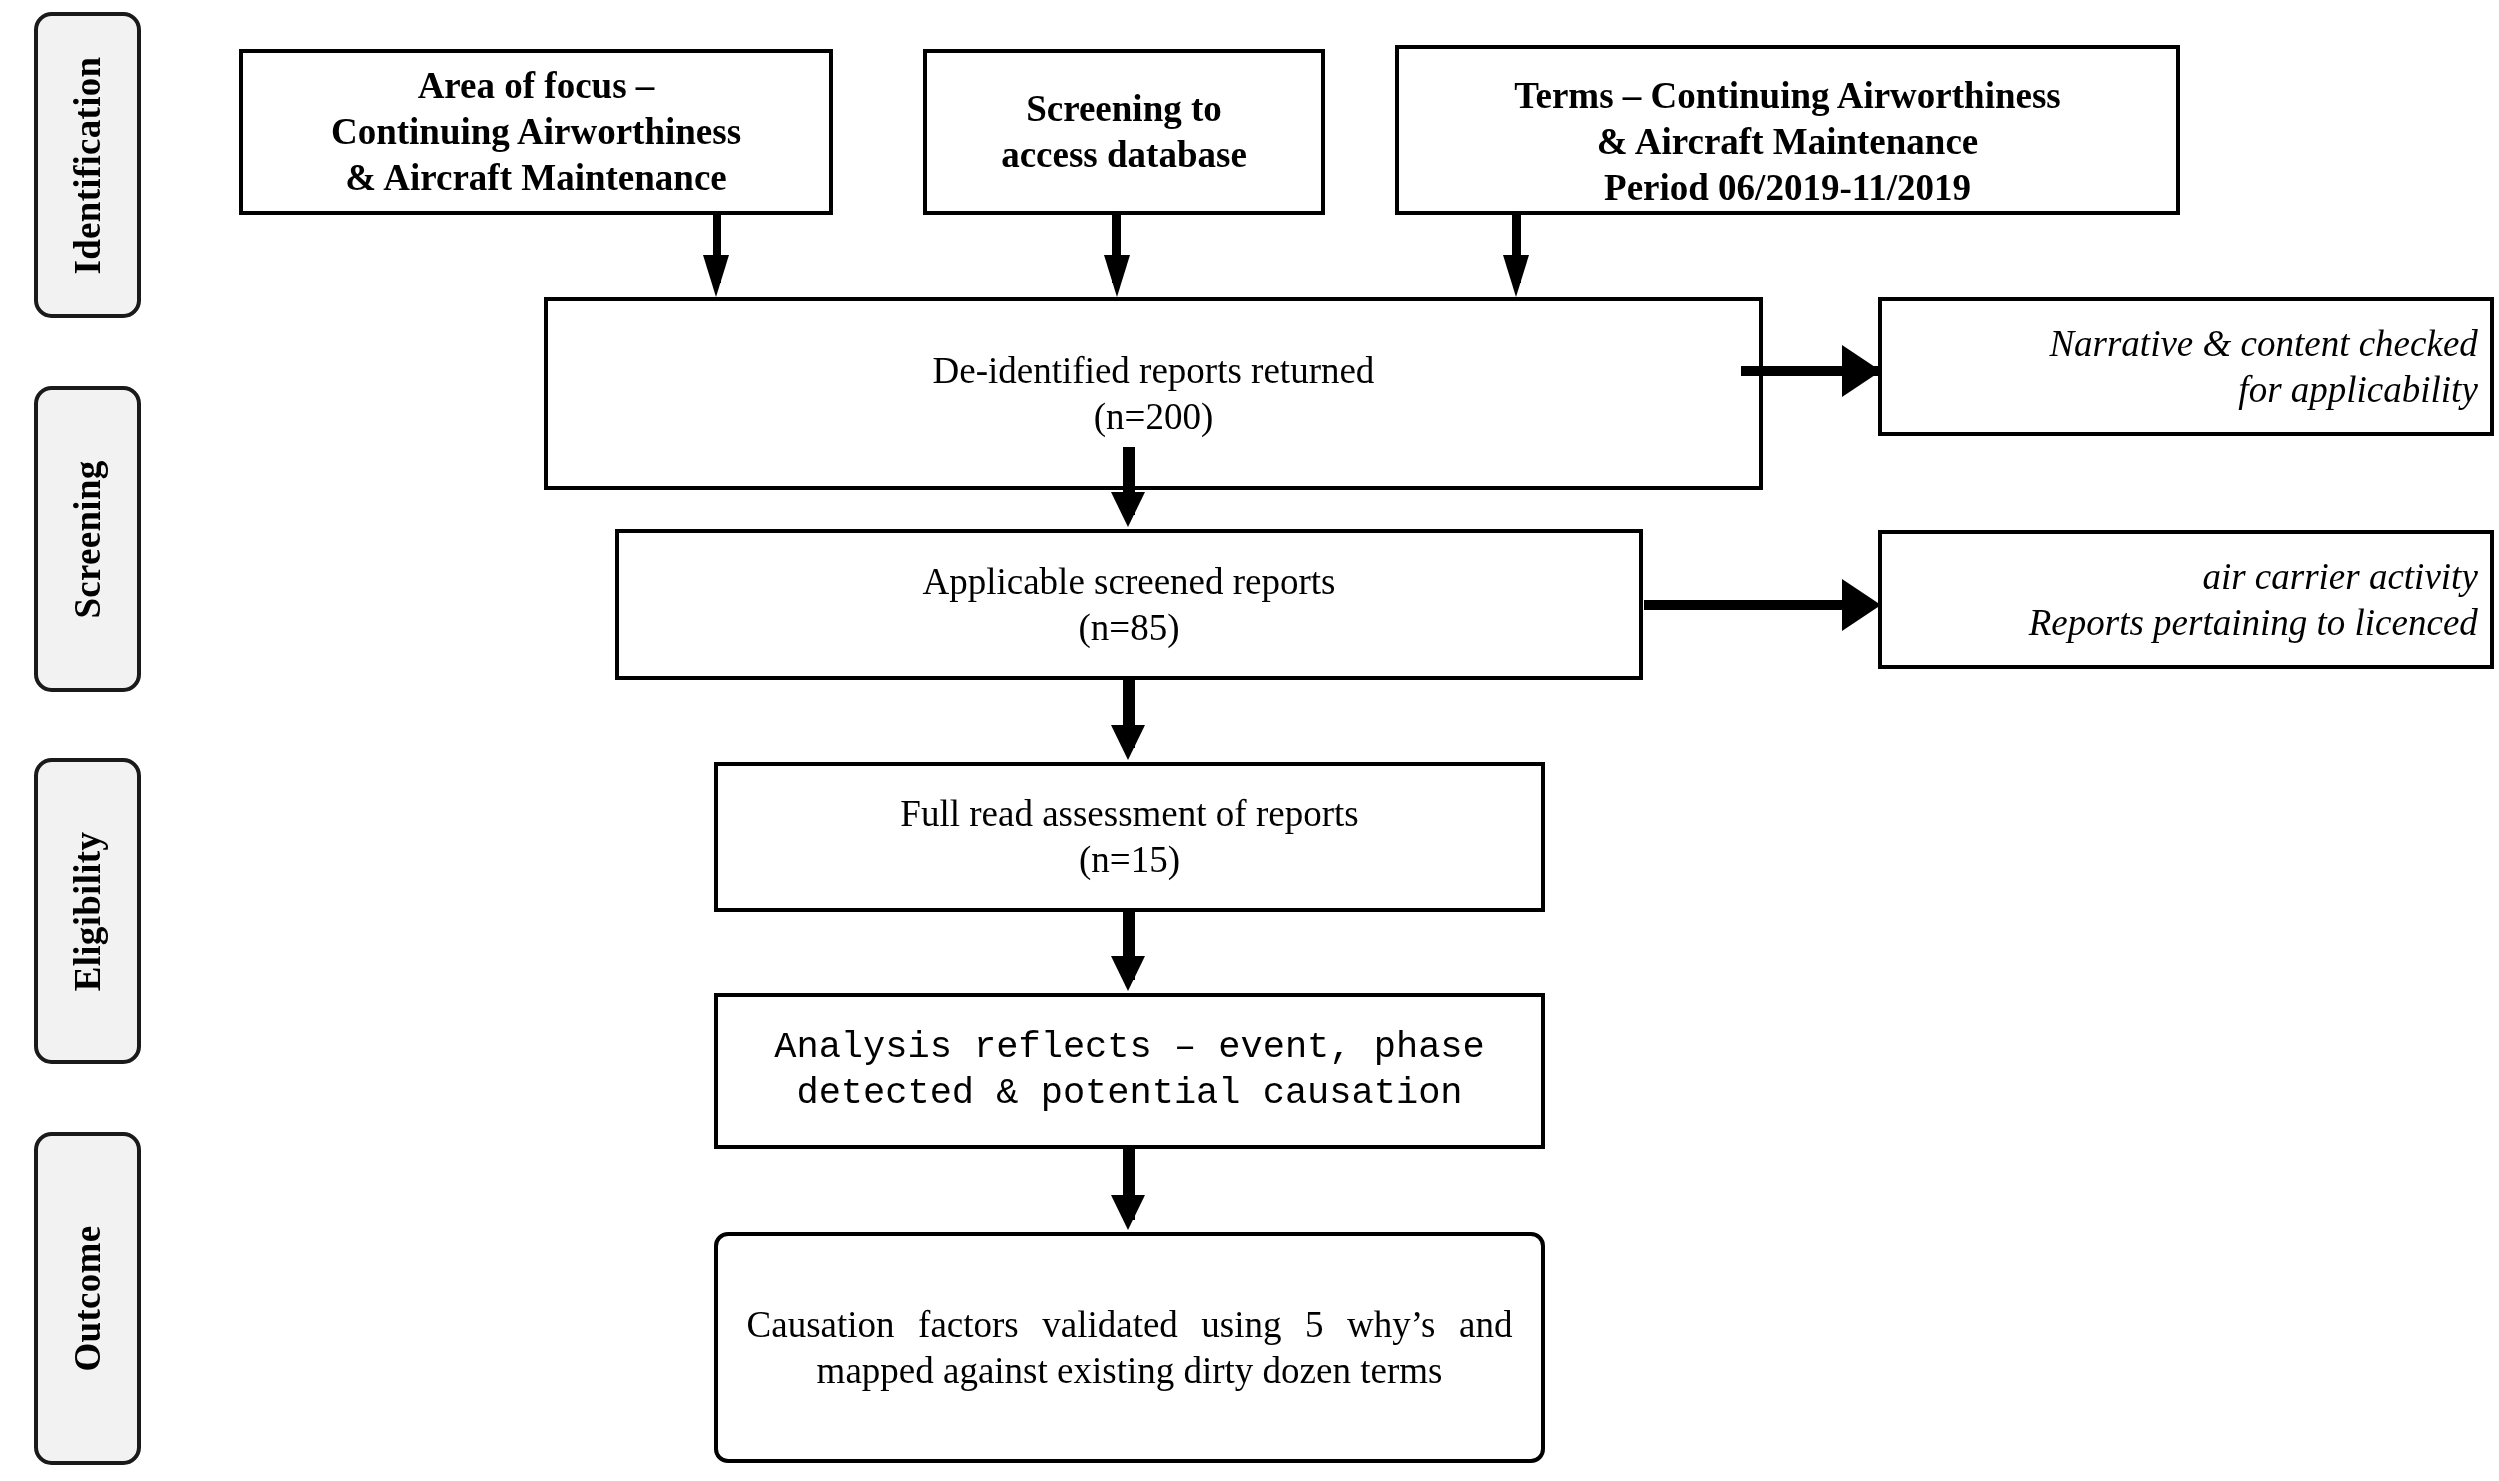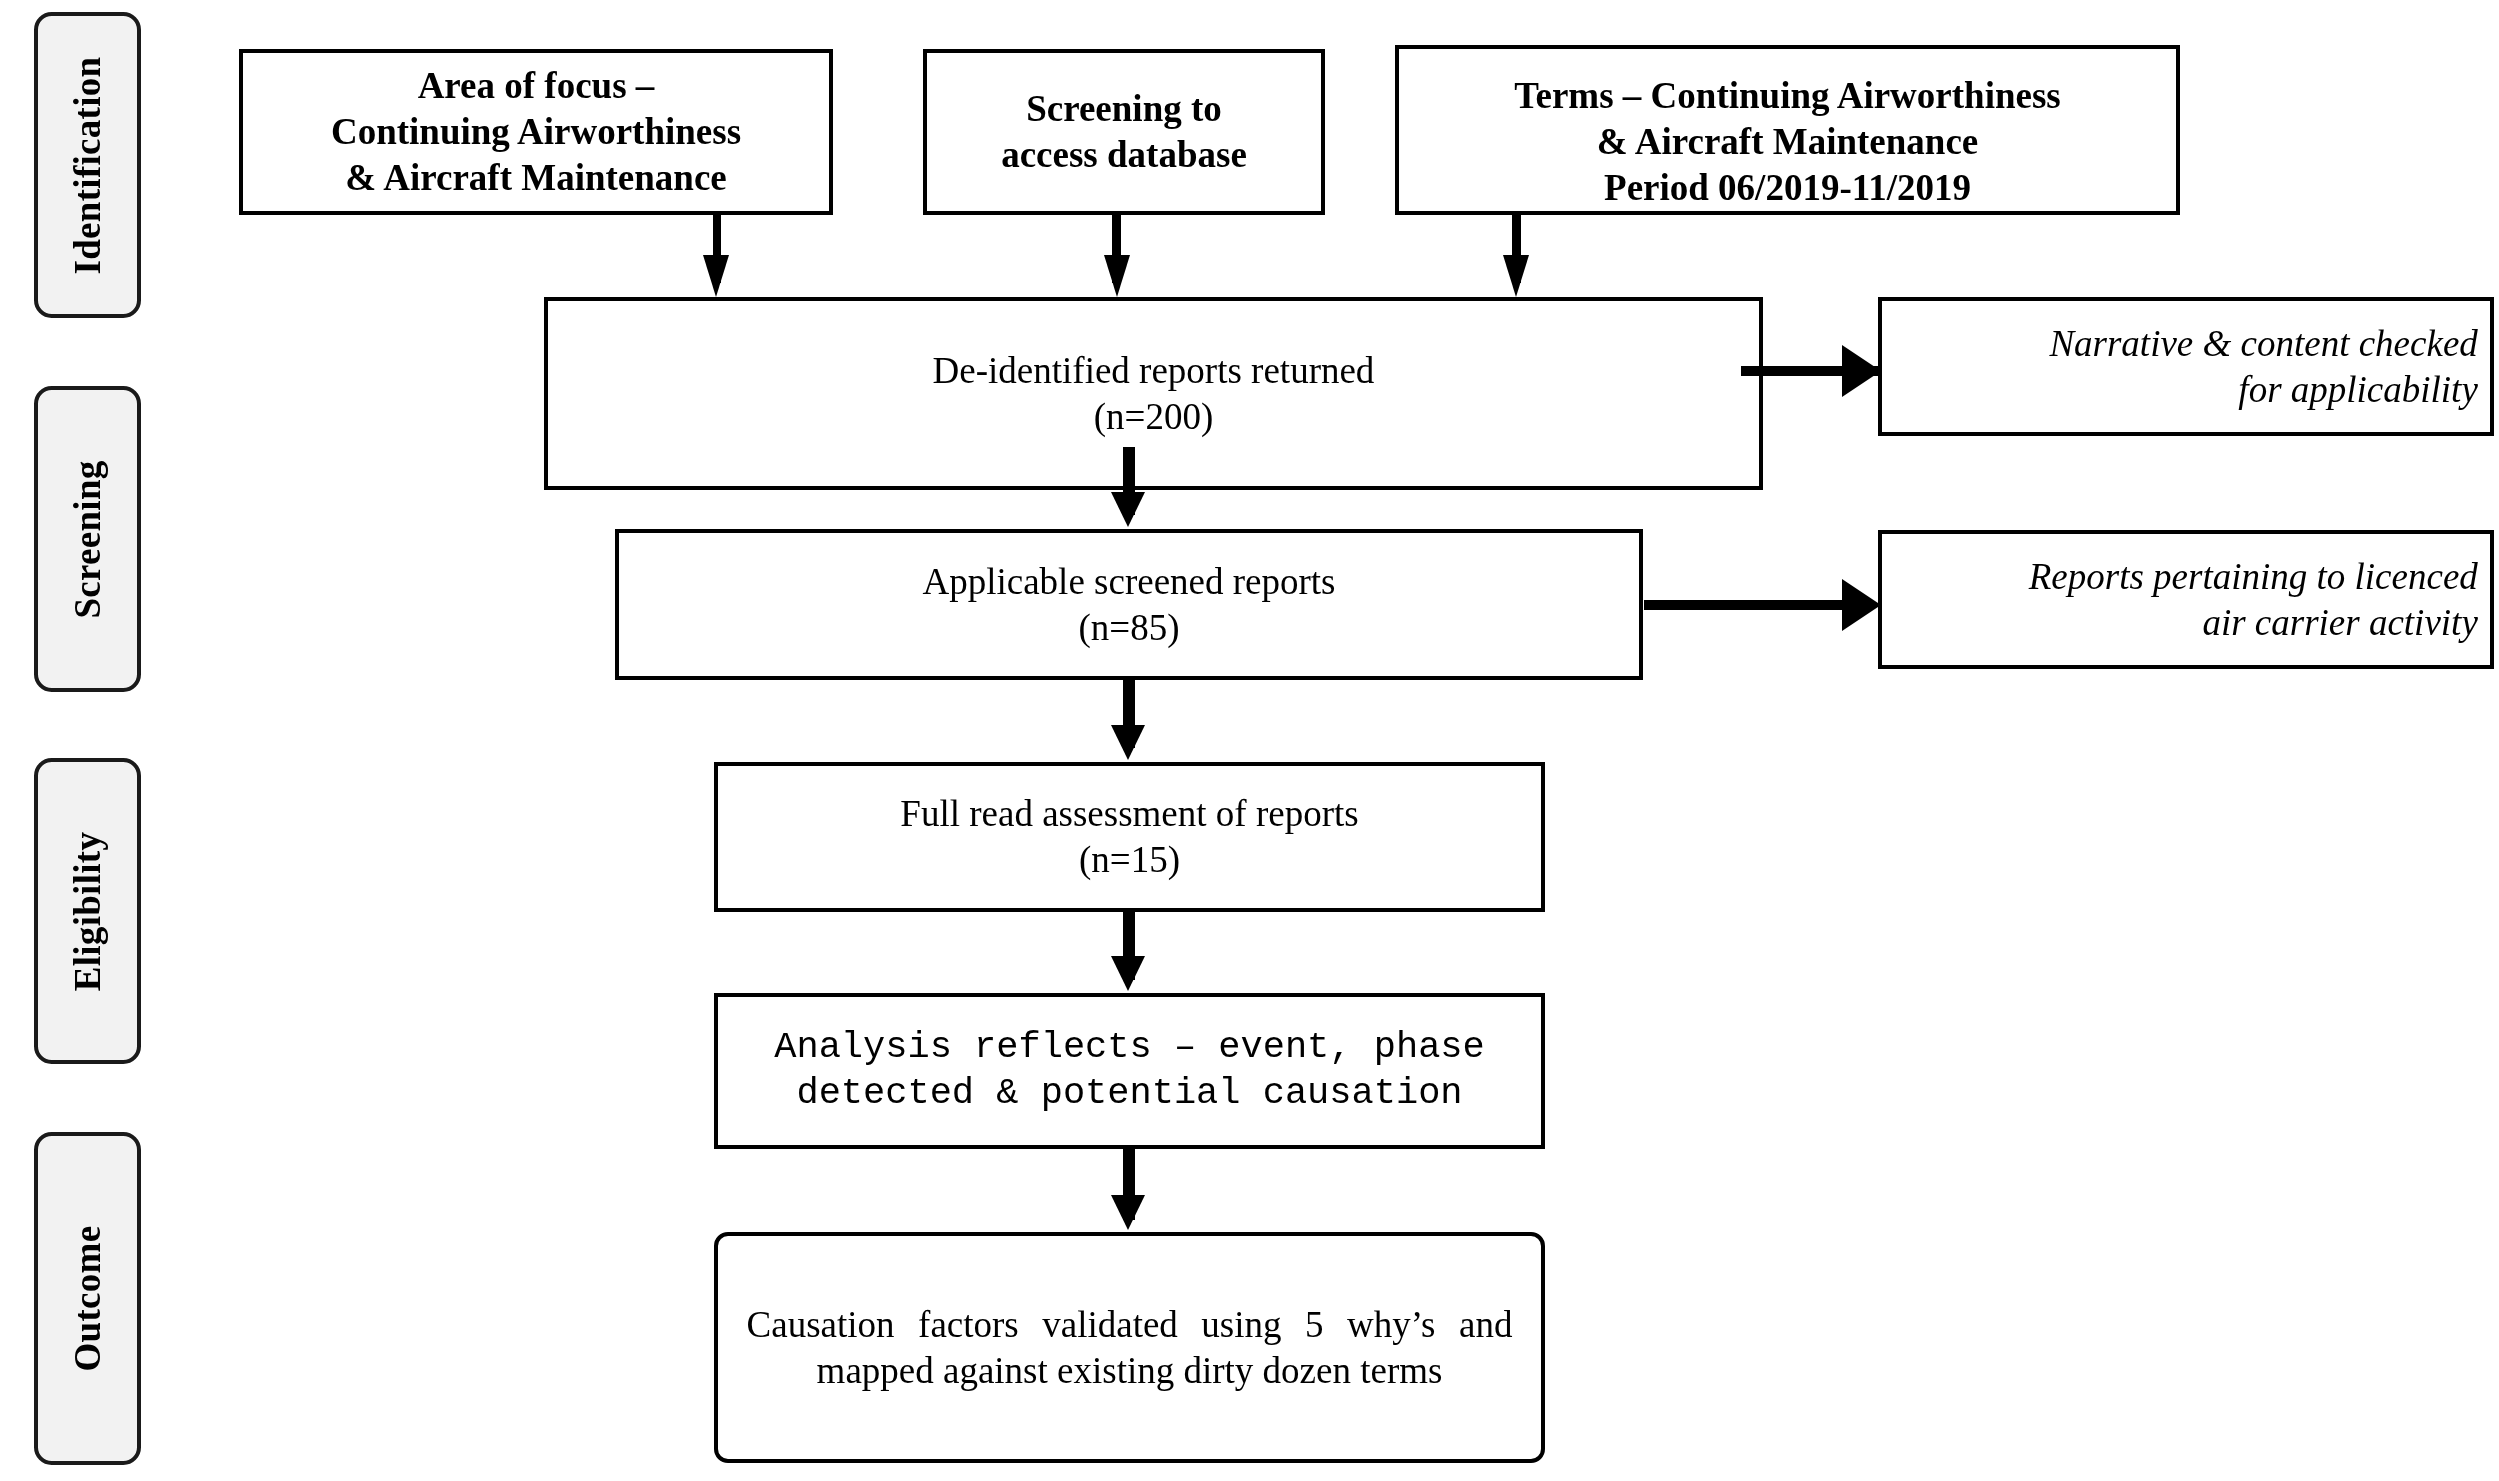--- a/index.html
+++ b/index.html
@@ -185,22 +185,22 @@
       <div>Applicable screened reports</div>
       <div>(n=85)</div>
     </div>
   </div>
 
   <div class="hline" style="left:1644px; top:600px; width:199px; height:9.5px;"></div>
   <div class="arrow-right" style="left:1842px; top:579px;"></div>
 
   <div class="node italic" style="left:1878px; top:530px; width:616px; height:139px;">
     <div class="txt">
+      <div>air carrier activity</div>
       <div>Reports pertaining to licenced</div>
-      <div>air carrier activity</div>
     </div>
   </div>
 
   <div class="vline" style="left:1123px; top:680px; width:11.6px; height:68px;"></div>
   <div class="arrow-down" style="left:1111px; top:725px;"></div>
 
   <div class="node plain" style="left:714px; top:762px; width:831px; height:150px;">
     <div class="txt">
       <div>Full read assessment of reports</div>
       <div>(n=15)</div>

